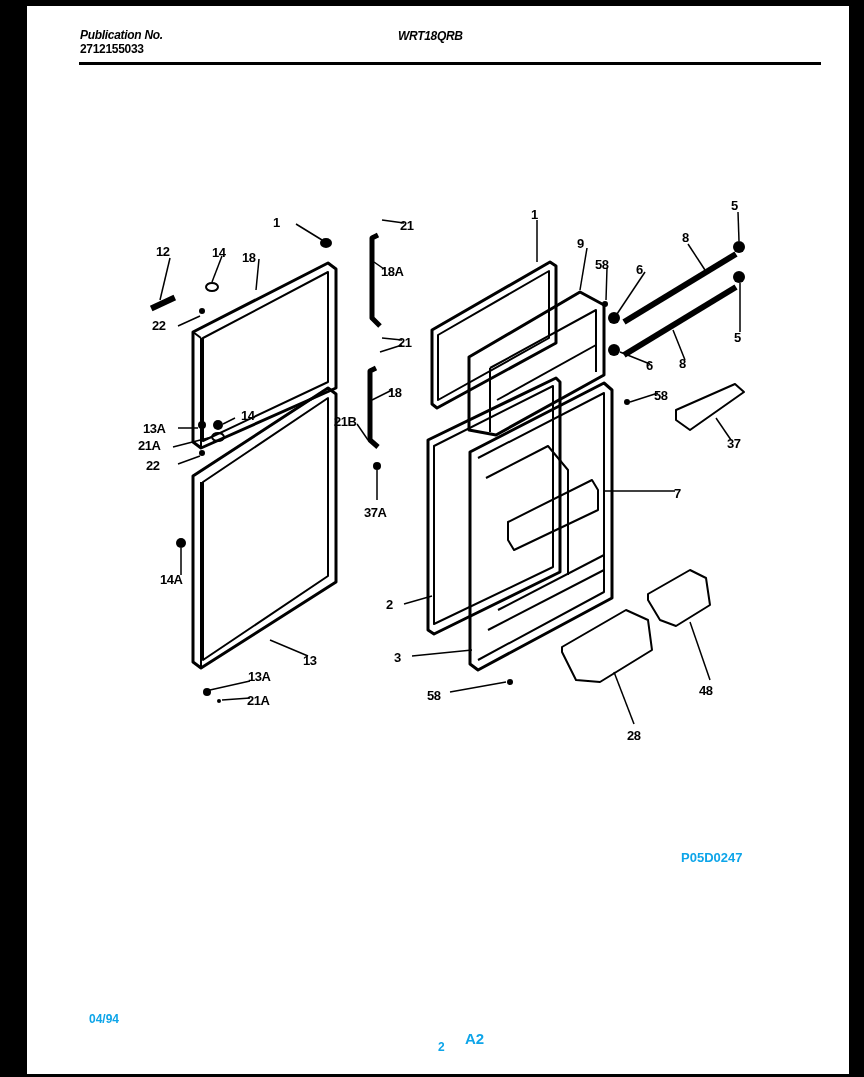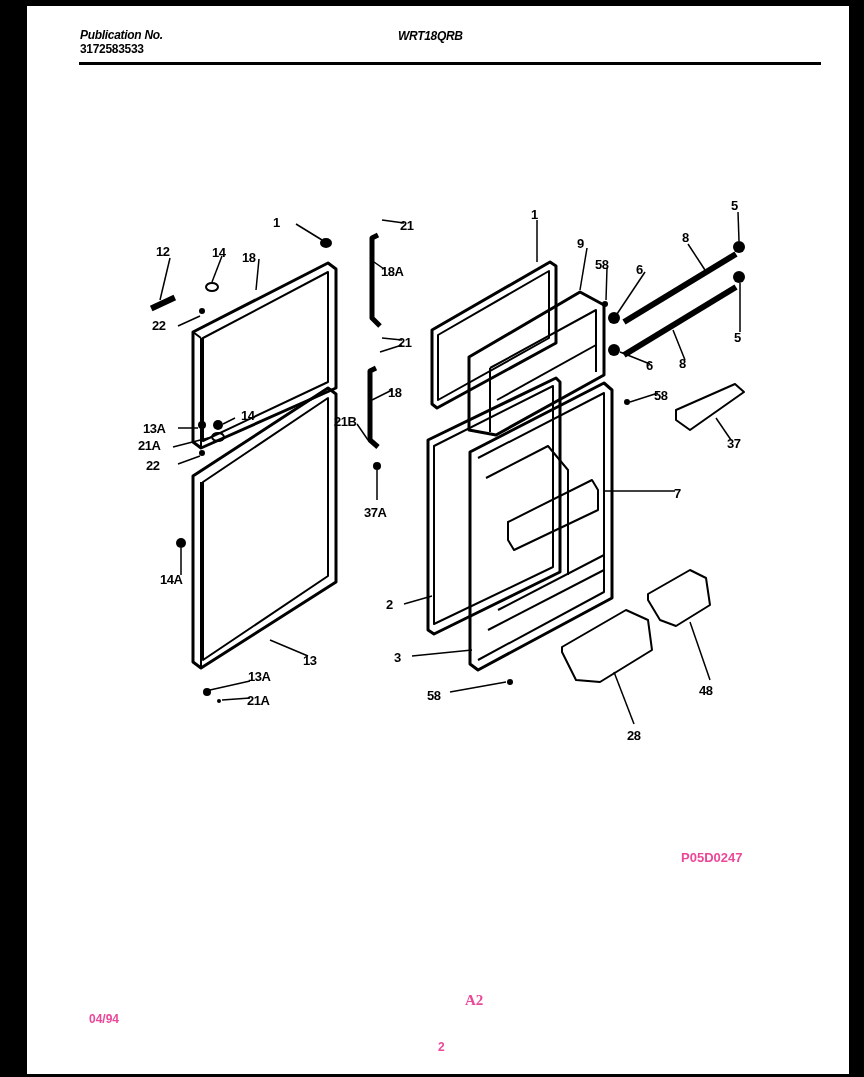--- a/index.html
+++ b/index.html
@@ -1,29 +1,29 @@
 <!DOCTYPE html>
 <html><head>
   <meta charset="utf-8">
   <style>
     html, body { margin: 0; padding: 0; background: #000; }
     body { width: 864px; height: 1077px; position: relative; overflow: hidden; font-family: "Liberation Sans", sans-serif; }
     .page { position: absolute; left: 27px; top: 6px; width: 822px; height: 1068px; background: #fff; }
     .hdr { position: absolute; font-weight: bold; font-size: 12px; color: #000; letter-spacing: -0.3px; }
     .rule { position: absolute; left: 52px; top: 56px; width: 768px; height: 3px; background: #000; }
     svg.diagram { position: absolute; left: 0; top: 0; width: 864px; height: 1077px; }
-    .footer { position: absolute; font-weight: bold; color: #ec4899; }
+    .footer { position: absolute; font-weight: bold; color: #0ea5e9; }
   </style>
 </head>
 <body>
 
 <div class="page"></div>
 
 <div class="hdr" style="left:80px; top:28px;font-style:italic;">Publication No.</div>
-<div class="hdr" style="left:80px; top:42px;">3172583533</div>
+<div class="hdr" style="left:80px; top:42px;">2712155033</div>
 <div class="hdr" style="left:398px; top:29px;font-style:italic;">WRT18QRB</div>
 <div class="rule" style="left:79px; width:742px; top:62px;"></div>
 
 <svg class="diagram" viewBox="0 0 864 1077" xmlns="http://www.w3.org/2000/svg">
   <g fill="none" stroke="#000" stroke-width="2" stroke-linejoin="round">
 
     <g>
       <polygon points="193,332 328,263 336,269 336,388 201,448 193,442" stroke-width="3"></polygon>
       <polygon points="203,338 328,272 328,382 203,441" stroke-width="2"></polygon>
       <line x1="193" y1="332" x2="201" y2="338"></line>
@@ -169,13 +169,13 @@
     <div style="position: absolute; font-family: &quot;Liberation Sans&quot;, sans-serif; font-weight: bold; font-size: 13px; color: rgb(0, 0, 0); letter-spacing: -0.5px; left: 699px; top: 683px;">48</div>
     <div style="position: absolute; font-family: &quot;Liberation Sans&quot;, sans-serif; font-weight: bold; font-size: 13px; color: rgb(0, 0, 0); letter-spacing: -0.5px; left: 627px; top: 728px;">28</div>
     <div style="position: absolute; font-family: &quot;Liberation Sans&quot;, sans-serif; font-weight: bold; font-size: 13px; color: rgb(0, 0, 0); letter-spacing: -0.5px; left: 595px; top: 257px;">58</div>
     <div style="position: absolute; font-family: &quot;Liberation Sans&quot;, sans-serif; font-weight: bold; font-size: 13px; color: rgb(0, 0, 0); letter-spacing: -0.5px; left: 654px; top: 388px;">58</div>
     <div style="position: absolute; font-family: &quot;Liberation Sans&quot;, sans-serif; font-weight: bold; font-size: 13px; color: rgb(0, 0, 0); letter-spacing: -0.5px; left: 427px; top: 688px;">58</div>
   </div>
 
 <div class="footer" style="left:681px; top:850px; font-size:13px;">P05D0247</div>
 <div class="footer" style="left:89px; top:1012px; font-size:12px;">04/94</div>
 <div class="footer" style="left:438px; top:1040px; font-size:12px;">2</div>
-<div class="footer" style="left:465px; top:992px; font-size:15px;font-family:Liberation Serif, serif;">A2</div>
+<div class="footer" style="left:465px; top:1030px; font-size:15px;">A2</div>
 
 </body></html>

